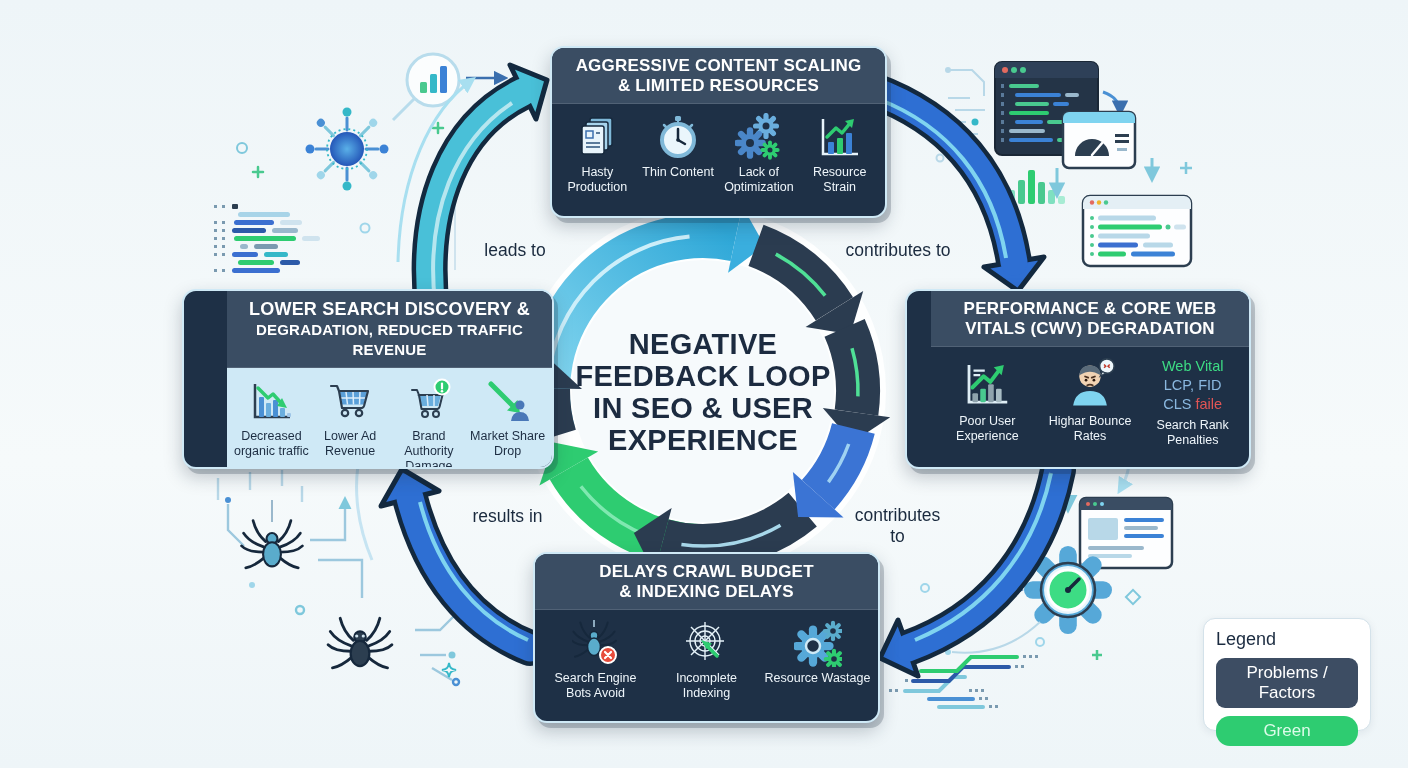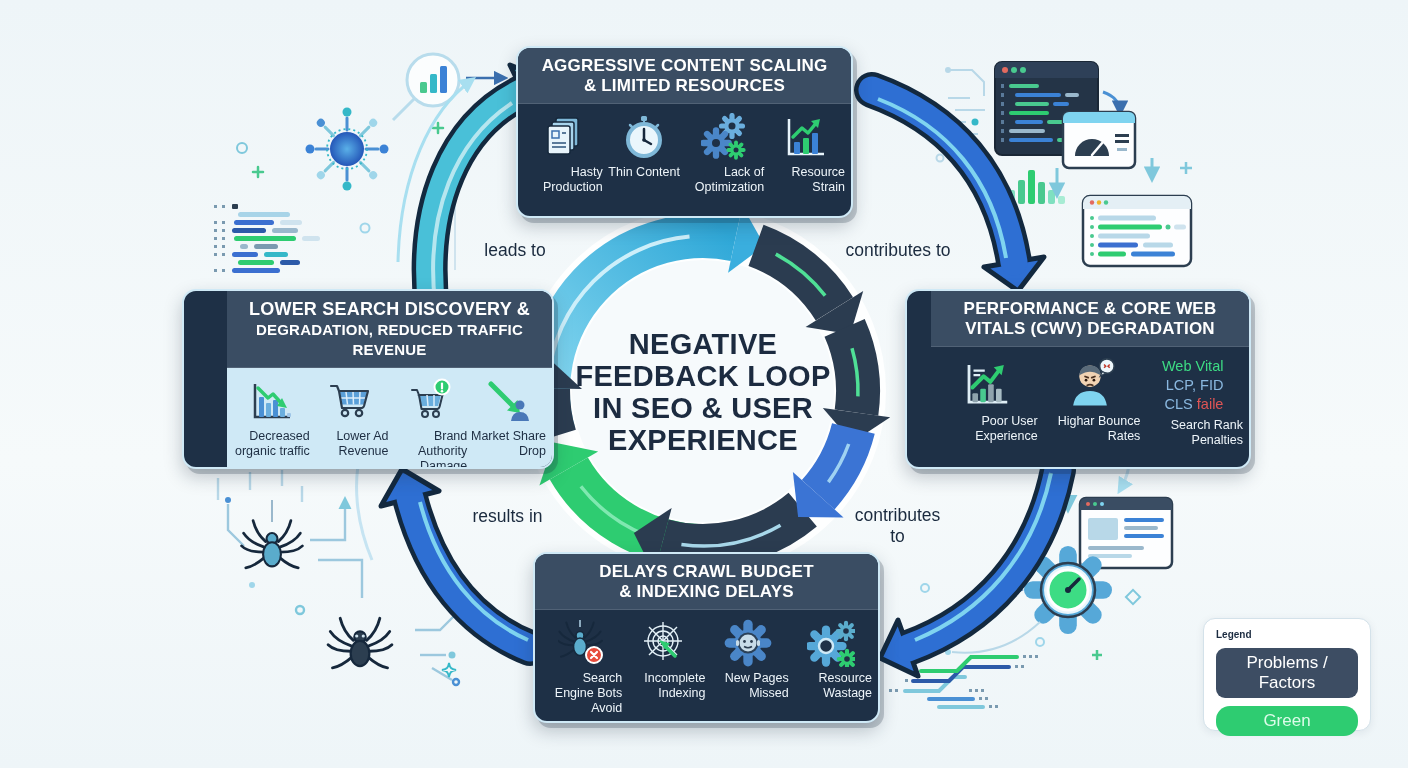--- a/index.html
+++ b/index.html
@@ -11,21 +11,21 @@
   
   .box{position:absolute;border-radius:14px;border:2.5px solid var(--box-border,#cfe9f6);
     background:var(--box-body,#1e3046);overflow:hidden;
     box-shadow:4px 5px 0 rgba(22,40,60,.22), 0 8px 18px rgba(22,40,60,.25);}
   .box-header{background:var(--box-header,#3a4d63);color:#fff;font-weight:700;text-align:center;
     padding:8px 6px 7px;font-size:17px;line-height:1.18;letter-spacing:.2px;
     border-bottom:1px solid rgba(255,255,255,.12);}
   .box-header .sub{font-size:15px;}
   .box-items{display:flex;justify-content:space-around;align-items:flex-start;padding:9px 6px 10px;gap:2px;}
   .item{display:flex;flex-direction:column;align-items:center;flex:1;min-width:0;
-    color:var(--label-light,#eef5fa);font-size:12.5px;text-align:right;line-height:1.18;}
+    color:var(--label-light,#eef5fa);font-size:12.5px;text-align:center;line-height:1.18;}
   .item .ic{height:48px;width:48px;flex:none;}
   .item-label{margin-top:4px;}
   .box-left .box-body-light{background:var(--box-body-light,#cfe9f6);height:100%;}
   .box-left .item{color:var(--label-dark,#1d2d42);font-weight:500;}
   .box-right .item .ic{height:54px;width:54px;}
   .vitals{height:58px;display:flex;flex-direction:column;justify-content:center;}
   .v-line{font-weight:400;font-size:14.5px;line-height:1.3;}
   .v-green{color:var(--vital-green,#3ddc84);}
   .v-blue{color:var(--vital-blue,#8ab8e0);}
   .v-red{color:var(--vital-red,#e05555);}
@@ -34,21 +34,21 @@
   .center-title{position:absolute;left:553px;top:329px;width:300px;text-align:center;
     color:var(--title-dark,#1c2b40);font-size:29px;font-weight:800;line-height:1.1;letter-spacing:.3px;}
   .center-title span{display:block;}
 
   .edge-label{position:absolute;color:#1a2a3e;font-size:17.5px;font-weight:500;text-align:center;}
 
   
   .legend{position:absolute;left:1203px;top:618px;width:168px;height:113px;background:#fff;
     border:1.5px solid #d4e2ea;border-radius:12px;padding:10px 12px;box-sizing:border-box;
     box-shadow:0 2px 8px rgba(20,40,60,.08);}
-  .legend-title{font-size:10px;font-weight:700;color:#1b2b40;}
+  .legend-title{font-size:18px;font-weight:400;color:#1b2b40;}
   .legend-pill{margin-top:8px;border-radius:9px;text-align:center;padding:5px 8px;font-size:17px;}
   .pill-problems{background:var(--legend-dark,#3d4d63);color:#fff;}
   .pill-green{background:var(--legend-green,#2ecc71);color:#dcfbe9;border-radius:14px;}
 
   
   .st-ring-dark{stroke:var(--ring-dark,#2b3c50);} .fl-ring-dark{fill:var(--ring-dark,#2b3c50);}
   .st-ring-green{stroke:var(--ring-green,#2ecc71);} .fl-ring-green{fill:var(--ring-green,#2ecc71);}
   .st-ring-blue{stroke:var(--ring-blue,#3b74d4);} .fl-ring-blue{fill:var(--ring-blue,#3b74d4);}
   .st-arrow-blue{stroke:var(--arrow-blue,#2e6fd3);} .fl-arrow-blue{fill:var(--arrow-blue,#2e6fd3);}
   .st-arrow-cyan{stroke:var(--arrow-cyan,#49c0d8);} .fl-arrow-cyan{fill:var(--arrow-cyan,#49c0d8);}
@@ -424,21 +424,21 @@
   <span>FEEDBACK LOOP</span>
   <span>IN SEO &amp; USER</span>
   <span>EXPERIENCE</span>
 </div>
 
 <div class="edge-label" style="left:455px;top:240px;width:120px;">leads to</div>
 <div class="edge-label" style="left:828px;top:240px;width:140px;">contributes to</div>
 <div class="edge-label" style="left:450px;top:506px;width:115px;">results in</div>
 <div class="edge-label" style="left:846px;top:505px;width:103px;">contributes to</div>
 
-<div class="box box-top" style="left:516px;top:46px;width:333px;height:168px;">
+<div class="box box-top" style="left:550px;top:46px;width:333px;height:168px;">
   <div class="box-header">
     <span>AGGRESSIVE CONTENT SCALING</span><br>
     <span>&amp; LIMITED RESOURCES</span>
   </div>
   <div class="box-items">
     <div class="item">
       <svg class="ic" viewBox="0 0 48 48">
         <rect x="17" y="5" width="22" height="28" rx="2" fill="#7fb8d8" stroke="#16283c" stroke-width="1.5"></rect>
         <rect x="13" y="9" width="22" height="28" rx="2" fill="#a8d4ec" stroke="#16283c" stroke-width="1.5"></rect>
         <rect x="9" y="13" width="22" height="28" rx="2" fill="#e8f4fb" stroke="#16283c" stroke-width="1.5"></rect>
@@ -572,35 +572,20 @@
               <circle cx="22" cy="22" r="10"></circle>
               <circle cx="22" cy="22" r="15"></circle>
         </g>
         <line x1="34" y1="37" x2="24" y2="27" stroke="#2ecc71" stroke-width="3.5" stroke-linecap="round"></line>
         <path d="M18 21 L29 24.5 L23.5 30 Z" fill="#2ecc71"></path>
       </svg>
       <div class="item-label">Incomplete Indexing</div>
     </div>
     <div class="item">
       <svg class="ic" viewBox="0 0 48 48">
-        <g style="color:#4a86c8">
-              <use href="#gear" transform="translate(24,24) scale(1.7)"></use>
-            </g>
-        <circle cx="24" cy="24" r="10.5" fill="#2b4158"></circle>
-        <rect x="12" y="21" width="3" height="6" rx="1.5" fill="#c8dce8"></rect>
-        <rect x="33" y="21" width="3" height="6" rx="1.5" fill="#c8dce8"></rect>
-        <circle cx="24" cy="24" r="8.5" fill="#c8dce8"></circle>
-        <circle cx="20.5" cy="22.5" r="1.4" fill="#2c3e50"></circle>
-            <circle cx="27.5" cy="22.5" r="1.4" fill="#2c3e50"></circle>
-        <path d="M20 27.5 Q24 30 28 27.5" stroke="#2c3e50" stroke-width="1.5" fill="none"></path>
-      </svg>
-      <div class="item-label">New Pages Missed</div>
-    </div>
-    <div class="item">
-      <svg class="ic" viewBox="0 0 48 48">
         <g style="color:#56a8d8">
               <use href="#gear" transform="translate(19,27) scale(1.5)"></use>
             </g>
         <circle cx="19" cy="27" r="7" fill="#1e3046"></circle>
         <circle cx="19" cy="27" r="7" stroke="#cfe9f6" stroke-width="2.5" fill="none"></circle>
         <g style="color:#5aaccc">
               <use href="#gear" transform="translate(39,12) scale(0.75)"></use>
             </g>
             <circle cx="39" cy="12" r="2.8" fill="#1e3046"></circle>
         <g style="color:#2ecc71">

